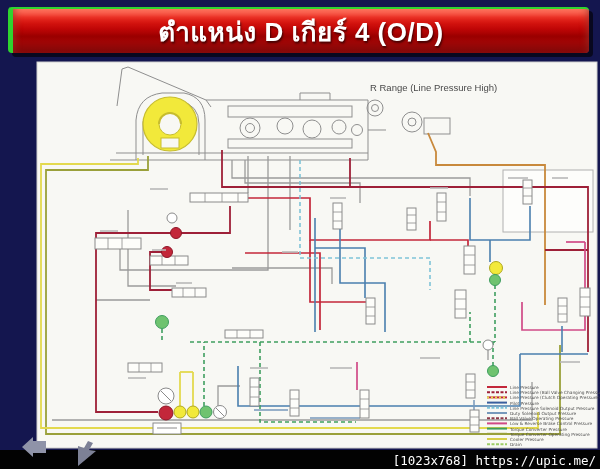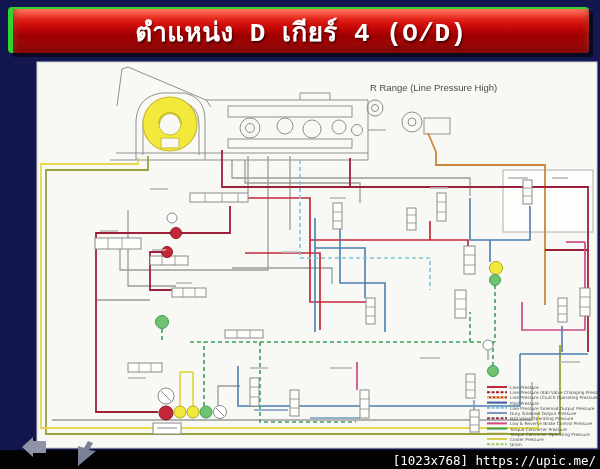--- a/index.html
+++ b/index.html
@@ -13,21 +13,21 @@
     background:linear-gradient(180deg,#ff5a43 0%,#e82218 18%,#c00606 45%,#9c0000 62%,#cf1212 100%);
     border-left:5px solid #2fd42f;
     border-top:2px solid #2fd42f;
     border-radius:4px;
     box-shadow:4px 4px 0 rgba(0,0,0,0.6), inset 0 -8px 10px rgba(70,0,0,.55), inset 0 6px 8px rgba(255,140,120,.55);
     display:flex;align-items:center;justify-content:center;
   }
   #title-bar .title-text{
     color:#ffffff;font-size:26px;font-weight:bold;letter-spacing:.5px;
     text-shadow:1px 2px 2px rgba(0,0,0,.55);
-    font-family:Liberation Mono, monospace;
+    font-family:Liberation Sans, sans-serif;
   }
   svg{position:absolute;left:0;top:0;}
   .sp rect{fill:#fdfdfa;stroke:#8a8a8a;stroke-width:1;}
   .sp line{stroke:#8a8a8a;stroke-width:.8;}
   .lbl line{stroke:#b9b9b9;stroke-width:2;}
   .legend-text{font-size:4.3px;fill:#4d4d4d;font-family:"DejaVu Sans", sans-serif;}
   .sketch path,.sketch line,.sketch circle,.sketch rect{fill:none;stroke:#8f8f8f;stroke-width:1;}
 </style>
 </head>
 <body>

